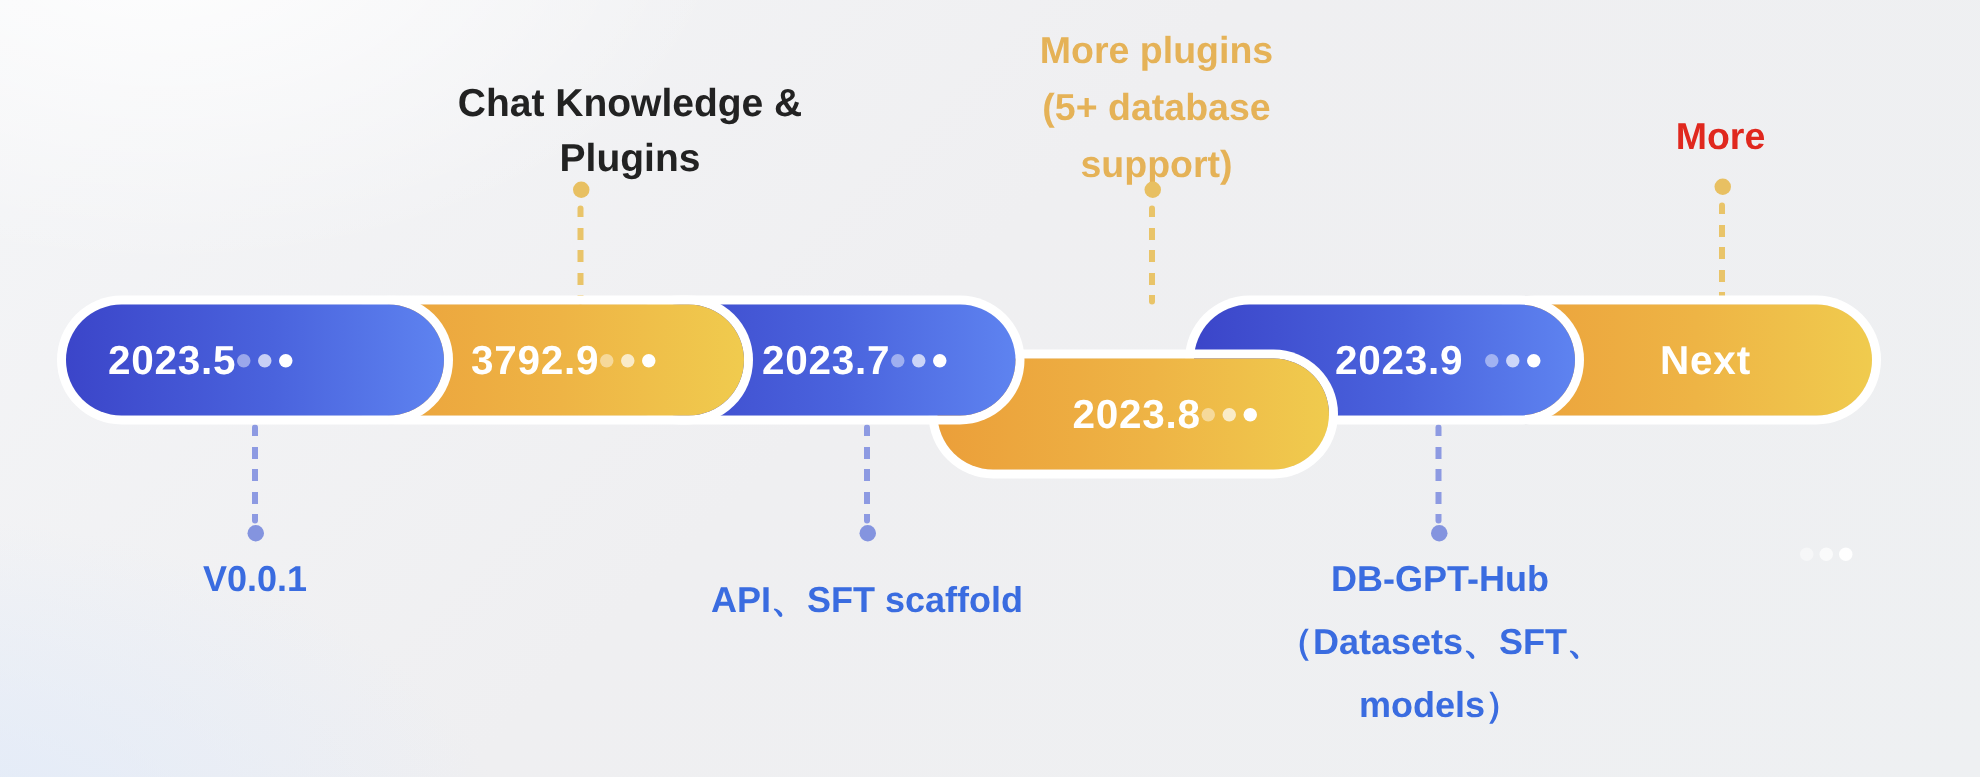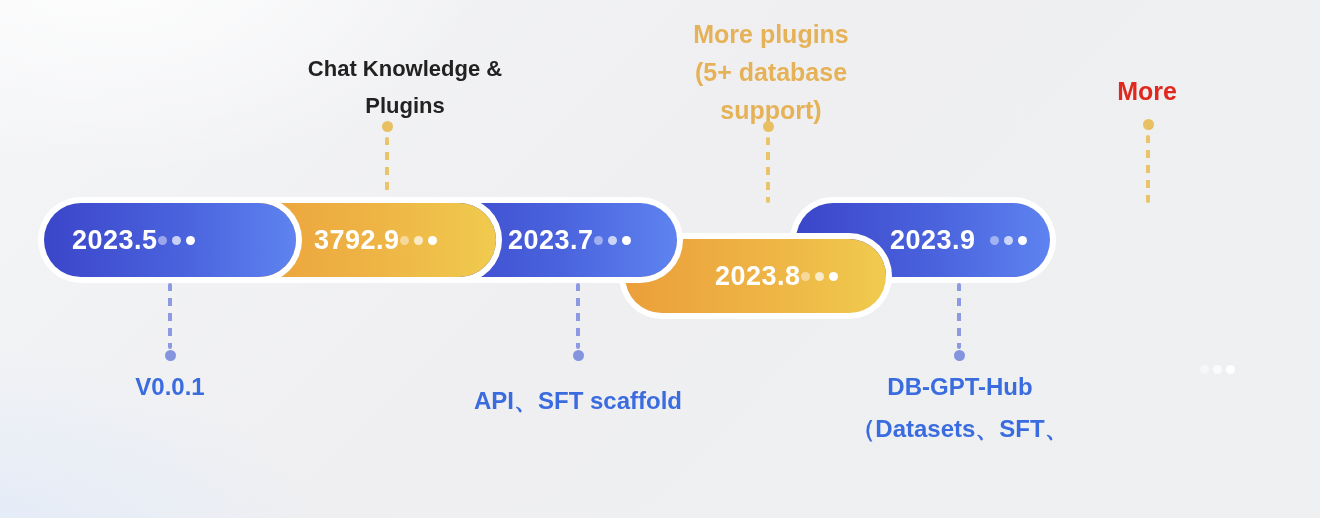--- a/index.html
+++ b/index.html
@@ -89,21 +89,21 @@
   #conn-b3-line { left: 957px; top: 283px; height: 66px; }
   #conn-b3-dot  { left: 954px; top: 350px; }
 
   
   .annot {
     position: absolute;
     text-align: center;
     font-weight: bold;
     white-space: nowrap;
   }
-  #annot-t1 { left: 250px;  top: 50px;  width: 310px; font-size: 22px; line-height: 37px; color: #222222; text-align: center; }
+  #annot-t1 { left: 265px;  top: 50px;  width: 310px; font-size: 26px; line-height: 37px; color: #222222; text-align: center; }
   #annot-t2 { left: 621px;  top: 15px;  width: 300px; font-size: 25px; line-height: 38px; color: #e5b257; }
   #annot-t3 { left: 1072px; top: 76px;  width: 150px; font-size: 25px; line-height: 30px; color: #e0281e; }
 
   #annot-b1 { left: 70px;  top: 372px; width: 200px; font-size: 24px; line-height: 30px; color: #3a6ce0; }
   #annot-b2 { left: 428px; top: 386px; width: 300px; font-size: 24px; line-height: 30px; color: #3a6ce0; }
   #annot-b3 { left: 790px; top: 366px; width: 340px; font-size: 24px; line-height: 42px; color: #3a6ce0; }
 
   
   .bg-dots { position: absolute; left: 1200px; top: 365px; display: flex; gap: 4px; }
   .bg-dots i { display: block; width: 9px; height: 9px; border-radius: 50%; background: #ffffff; }
@@ -169,37 +169,41 @@
       </span>
   </div>
   <div class="pill blue" id="pill-5">
     <span class="pill-label">2023.9</span>
     <span class="dots">
         <i></i>
         <i></i>
         <i></i>
       </span>
   </div>
+  <div class="pill gold" id="pill-6">
+    <span class="pill-label">Next</span>
+  </div>
 
   <span class="vdash blue" id="conn-b1-line"></span>
   <span class="cdot blue" id="conn-b1-dot"></span>
   <span class="vdash blue" id="conn-b2-line"></span>
   <span class="cdot blue" id="conn-b2-dot"></span>
   <span class="vdash blue" id="conn-b3-line"></span>
   <span class="cdot blue" id="conn-b3-dot"></span>
 
   <div class="annot" id="annot-b1">
     <div>V0.0.1</div>
   </div>
   <div class="annot" id="annot-b2">
     <div>API、SFT scaffold</div>
   </div>
   <div class="annot" id="annot-b3">
     <div>DB-GPT-Hub</div>
     <div>（Datasets、SFT、</div>
+    <div>models）</div>
   </div>
 
   <span class="bg-dots">
       <i></i>
       <i></i>
       <i></i>
     </span>
 
 </div>
 

